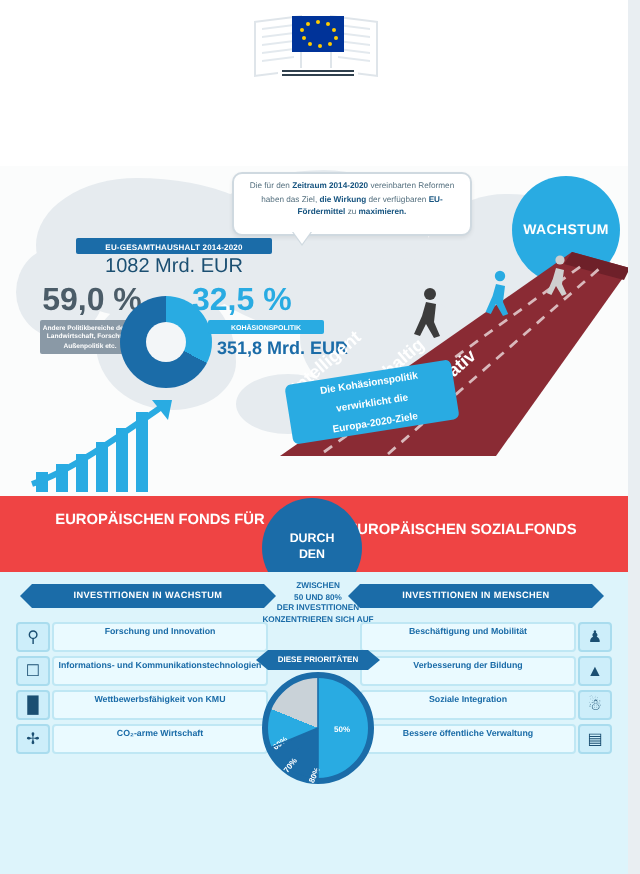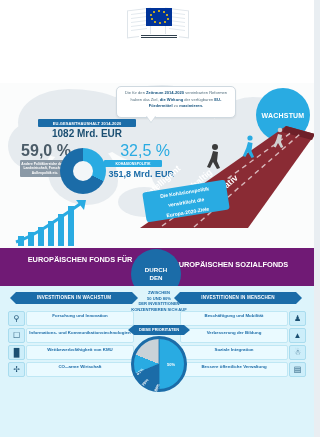--- a/index.html
+++ b/index.html
@@ -59,32 +59,32 @@
   
   .wachstum{position:absolute;right:4px;top:88px;width:54px;height:54px;border-radius:50%;
     background:#29abe2;display:flex;align-items:center;justify-content:center;}
   .wachstum span{color:#ffffff;font-size:7px;font-weight:bold;letter-spacing:0.2px;}
 
   
   .budget-tag{position:absolute;left:38px;top:119px;width:98px;height:8px;background:#1b6ca8;
     border-radius:1px;display:flex;align-items:center;justify-content:center;}
   .budget-tag span{color:#ffffff;font-size:4px;font-weight:bold;letter-spacing:0.1px;}
   .budget-total{position:absolute;left:30px;top:128px;width:114px;text-align:center;
-    font-size:10px;font-weight:bold;color:#1b4f72;}
+    font-size:10px;font-weight:normal;color:#1b4f72;}
 
   .pct-left{position:absolute;left:6px;top:142px;width:80px;text-align:center;
     font-size:16px;font-weight:bold;color:#4b5c68;}
   .pct-left-box{position:absolute;left:20px;top:160px;width:48px;background:#8a99a6;border-radius:1px;
     padding:2px 1px;}
   .pct-left-box span{display:block;text-align:center;color:#ffffff;font-size:3.3px;line-height:4.4px;font-weight:bold;}
   .left-total{position:absolute;left:6px;top:190px;width:84px;text-align:center;
     font-size:8.2px;font-weight:bold;color:#4b5c68;}
 
-  .pct-right{position:absolute;left:96px;top:142px;width:74px;text-align:right;
-    font-size:16px;font-weight:normal;color:#29abe2;}
+  .pct-right{position:absolute;left:96px;top:142px;width:74px;text-align:left;
+    font-size:16px;font-weight:bold;color:#29abe2;}
   .pct-right-tag{position:absolute;left:104px;top:160px;width:58px;height:7px;background:#29abe2;
     border-radius:1px;display:flex;align-items:center;justify-content:center;}
   .pct-right-tag span{color:#ffffff;font-size:3.5px;font-weight:bold;}
   .right-total{position:absolute;left:92px;top:169px;width:82px;text-align:right;
     font-size:9px;font-weight:bold;color:#1b6ca8;}
 
   
   .donut{position:absolute;left:60px;top:148px;width:46px;height:46px;border-radius:50%;
     background:conic-gradient(#29abe2 0deg 117deg,#1b6ca8 117deg 360deg);}
   .donut .hole{position:absolute;left:13px;top:13px;width:20px;height:20px;border-radius:50%;background:#f3f6f8;}
@@ -103,21 +103,21 @@
   .kohesion-box span{display:block;text-align:center;color:#ffffff;font-size:5px;line-height:7px;
     font-weight:bold;padding-top:3px;}
 
   
   .barchart{position:absolute;left:14px;top:196px;width:88px;height:50px;}
 
   
   .people{position:absolute;right:6px;bottom:2px;width:108px;height:28px;}
 
   
-  .banner{position:absolute;left:0;top:248px;width:314px;height:38px;background:#701a75;}
+  .banner{position:absolute;left:0;top:248px;width:314px;height:38px;background:#ef4444;}
   .banner-left{position:absolute;left:16px;top:6px;width:128px;text-align:center;color:#ffffff;
     font-size:7.4px;font-weight:bold;line-height:11px;}
   .banner-right{position:absolute;right:8px;top:12px;width:150px;text-align:center;color:#ffffff;
     font-size:7.4px;font-weight:bold;}
   .durch-circle{position:absolute;left:131px;top:249px;width:50px;height:50px;border-radius:50%;
     background:#1b6ca8;display:flex;align-items:center;justify-content:center;}
   .durch-circle span{color:#ffffff;font-size:6.2px;font-weight:bold;line-height:8px;text-align:center;}
 
   
   .bottom{position:absolute;left:0;top:286px;width:314px;height:151px;background:#ddf4fb;}

